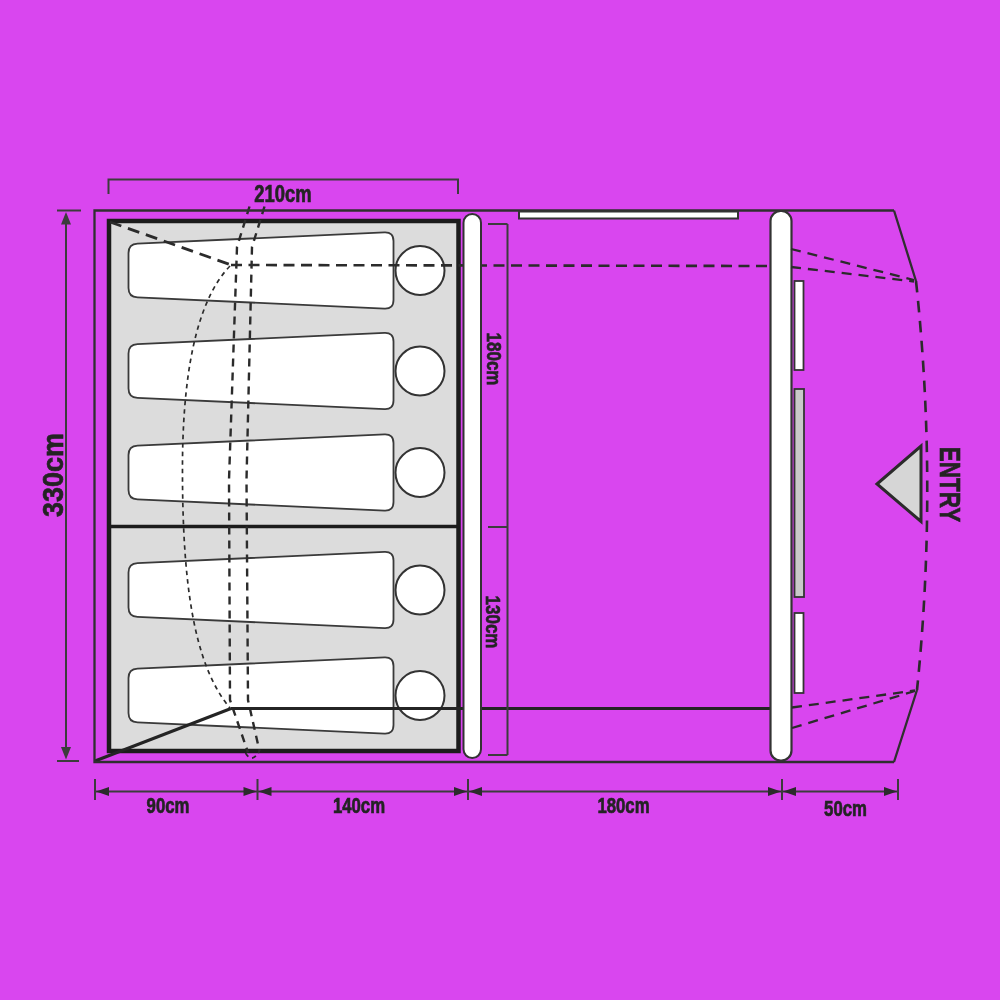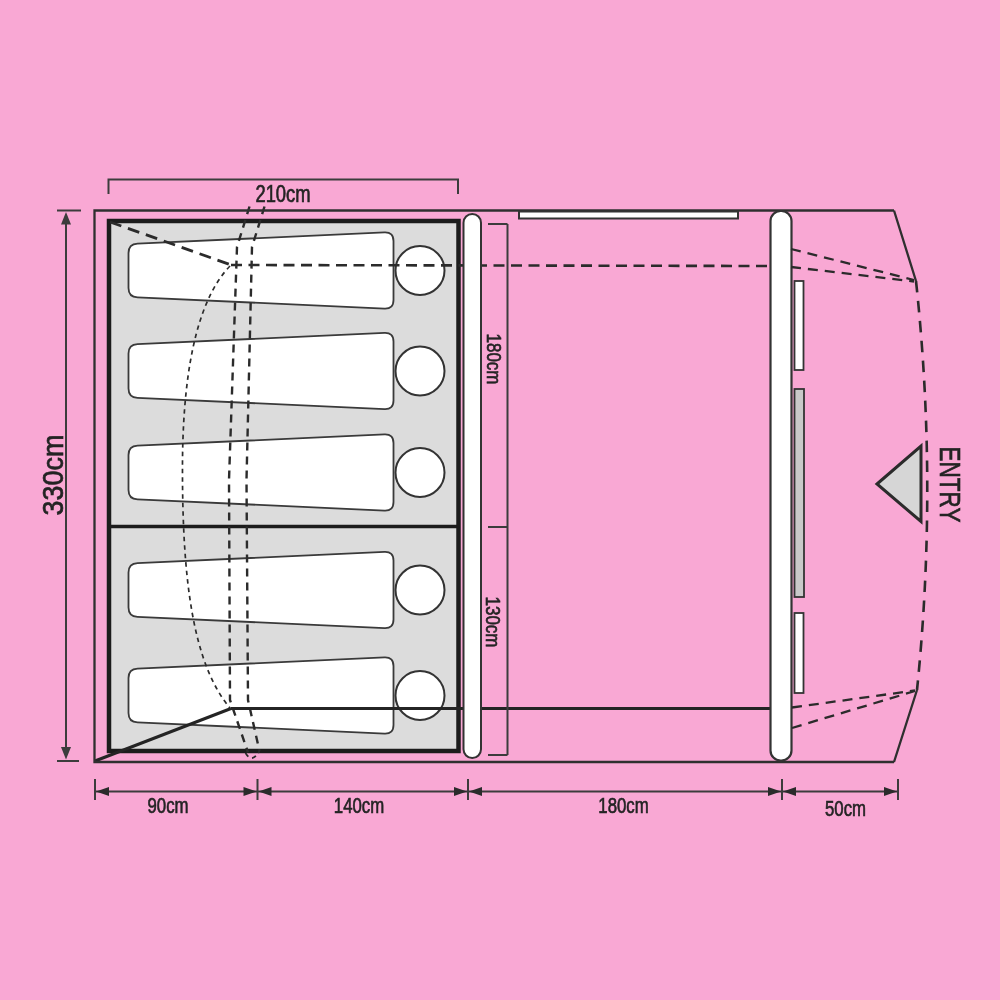--- a/index.html
+++ b/index.html
@@ -1,16 +1,16 @@
 <!DOCTYPE html>
 <html><head>
 <meta charset="utf-8">
 <style>
   html,body{margin:0;padding:0;background:#ffffff;}
-  #page{width:1000px;height:1000px;position:relative;background:#f9a8d4;}
+  #page{width:1000px;height:1000px;position:relative;background:#d946ef;font-weight:bold;}
   svg{position:absolute;top:0;left:0;}
   text{font-family:"Liberation Sans",sans-serif;fill:#232323;stroke:#232323;stroke-width:0.65;paint-order:stroke;}
 </style>
 </head>
 <body>
 <div id="page">
 <svg width="1000" height="1000" viewBox="0 0 1000 1000" fill="none">
 
   <rect x="109" y="221" width="349.5" height="530" fill="#dcdcdc" stroke="#1c1c1c" stroke-width="4.5"></rect>
 

